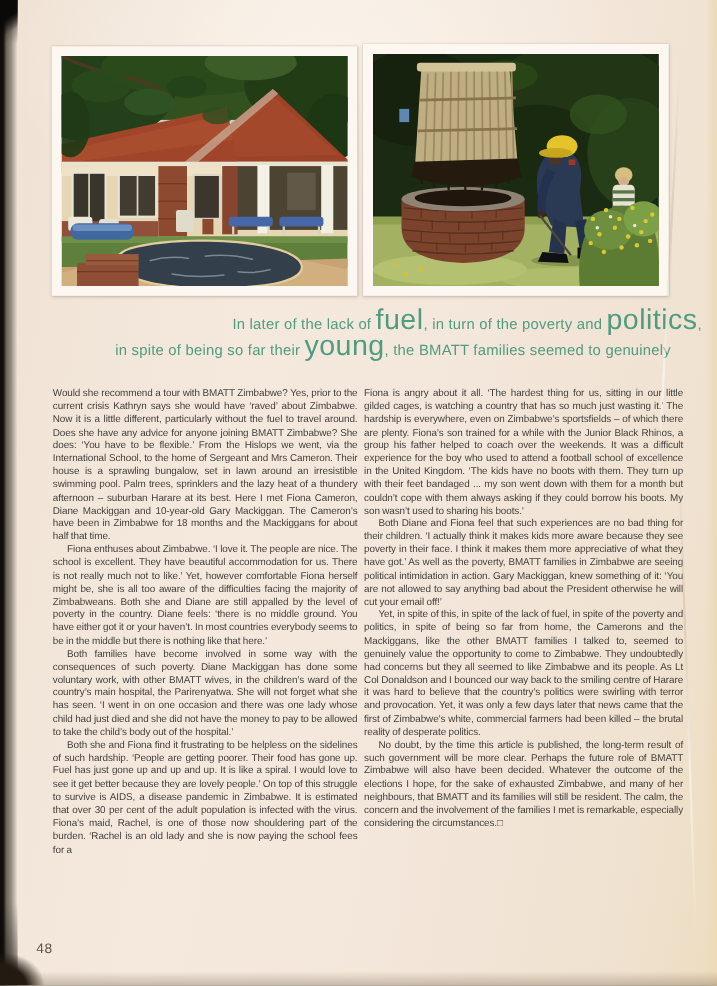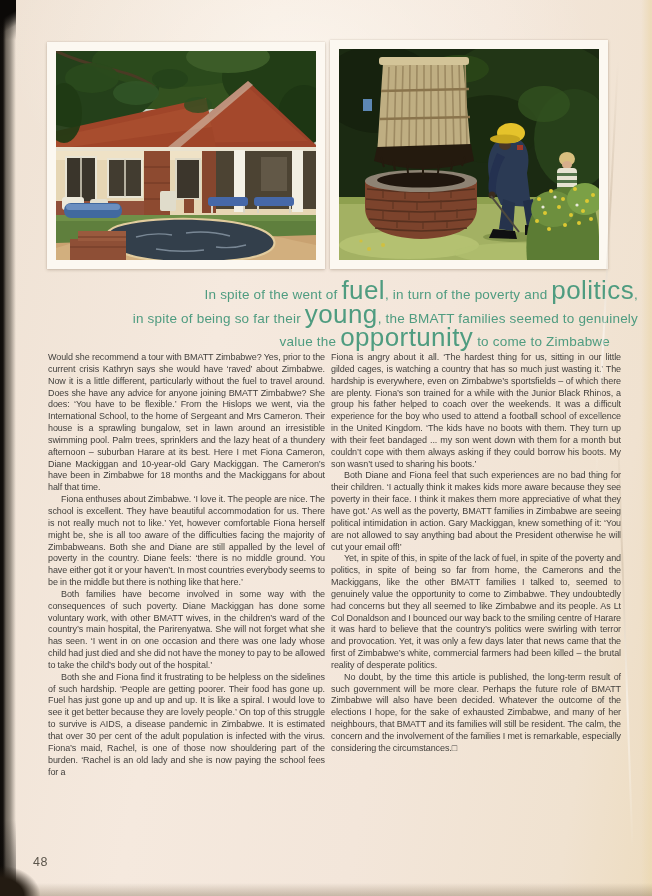--- a/index.html
+++ b/index.html
@@ -225,23 +225,22 @@
             <circle cx="204" cy="158" r="1.6"></circle>
         </g>
         <circle cx="30" cy="200" r="2" fill="#d0c040"></circle>
           <circle cx="44" cy="196" r="2" fill="#d0c040"></circle>
           <circle cx="22" cy="192" r="1.6" fill="#d0c040"></circle>
       </g>
     </svg>
   </div>
 
   <div class="pull-quote">
-      <div class="quote-line"><span>In spite of the went of </span><span class="quote-big">fuel</span><span>, in turn of the poverty and </span><span class="quote-big">politics</span><span>,</span></div>
+      <div class="quote-line"><span>In later of the lack of </span><span class="quote-big">fuel</span><span>, in turn of the poverty and </span><span class="quote-big">politics</span><span>,</span></div>
       <div class="quote-line"><span>in spite of being so far their </span><span class="quote-big">young</span><span>, the BMATT families seemed to genuinely</span></div>
-      <div class="quote-line"><span>value the </span><span class="quote-big">opportunity</span><span> to come to Zimbabwe</span></div>
     </div>
 
   <div class="col col-left">
       <p class="para">Would she recommend a tour with BMATT Zimbabwe? Yes, prior to the current crisis Kathryn says she would have ‘raved’ about Zimbabwe. Now it is a little different, particularly without the fuel to travel around. Does she have any advice for anyone joining BMATT Zimbabwe? She does: ‘You have to be flexible.’ From the Hislops we went, via the International School, to the home of Sergeant and Mrs Cameron. Their house is a sprawling bungalow, set in lawn around an irresistible swimming pool. Palm trees, sprinklers and the lazy heat of a thundery afternoon – suburban Harare at its best. Here I met Fiona Cameron, Diane Mackiggan and 10-year-old Gary Mackiggan. The Cameron’s have been in Zimbabwe for 18 months and the Mackiggans for about half that time.</p>
       <p class="para">Fiona enthuses about Zimbabwe. ‘I love it. The people are nice. The school is excellent. They have beautiful accommodation for us. There is not really much not to like.’ Yet, however comfortable Fiona herself might be, she is all too aware of the difficulties facing the majority of Zimbabweans. Both she and Diane are still appalled by the level of poverty in the country. Diane feels: ‘there is no middle ground. You have either got it or your haven’t. In most countries everybody seems to be in the middle but there is nothing like that here.’</p>
       <p class="para">Both families have become involved in some way with the consequences of such poverty. Diane Mackiggan has done some voluntary work, with other BMATT wives, in the children’s ward of the country’s main hospital, the Parirenyatwa. She will not forget what she has seen. ‘I went in on one occasion and there was one lady whose child had just died and she did not have the money to pay to be allowed to take the child’s body out of the hospital.’</p>
       <p class="para">Both she and Fiona find it frustrating to be helpless on the sidelines of such hardship. ‘People are getting poorer. Their food has gone up. Fuel has just gone up and up and up. It is like a spiral. I would love to see it get better because they are lovely people.’ On top of this struggle to survive is AIDS, a disease pandemic in Zimbabwe. It is estimated that over 30 per cent of the adult population is infected with the virus. Fiona’s maid, Rachel, is one of those now shouldering part of the burden. ‘Rachel is an old lady and she is now paying the school fees for a</p>
     </div>
   <div class="col col-right">
       <p class="para">Fiona is angry about it all. ‘The hardest thing for us, sitting in our little gilded cages, is watching a country that has so much just wasting it.’ The hardship is everywhere, even on Zimbabwe’s sportsfields – of which there are plenty. Fiona’s son trained for a while with the Junior Black Rhinos, a group his father helped to coach over the weekends. It was a difficult experience for the boy who used to attend a football school of excellence in the United Kingdom. ‘The kids have no boots with them. They turn up with their feet bandaged ... my son went down with them for a month but couldn’t cope with them always asking if they could borrow his boots. My son wasn’t used to sharing his boots.’</p>

